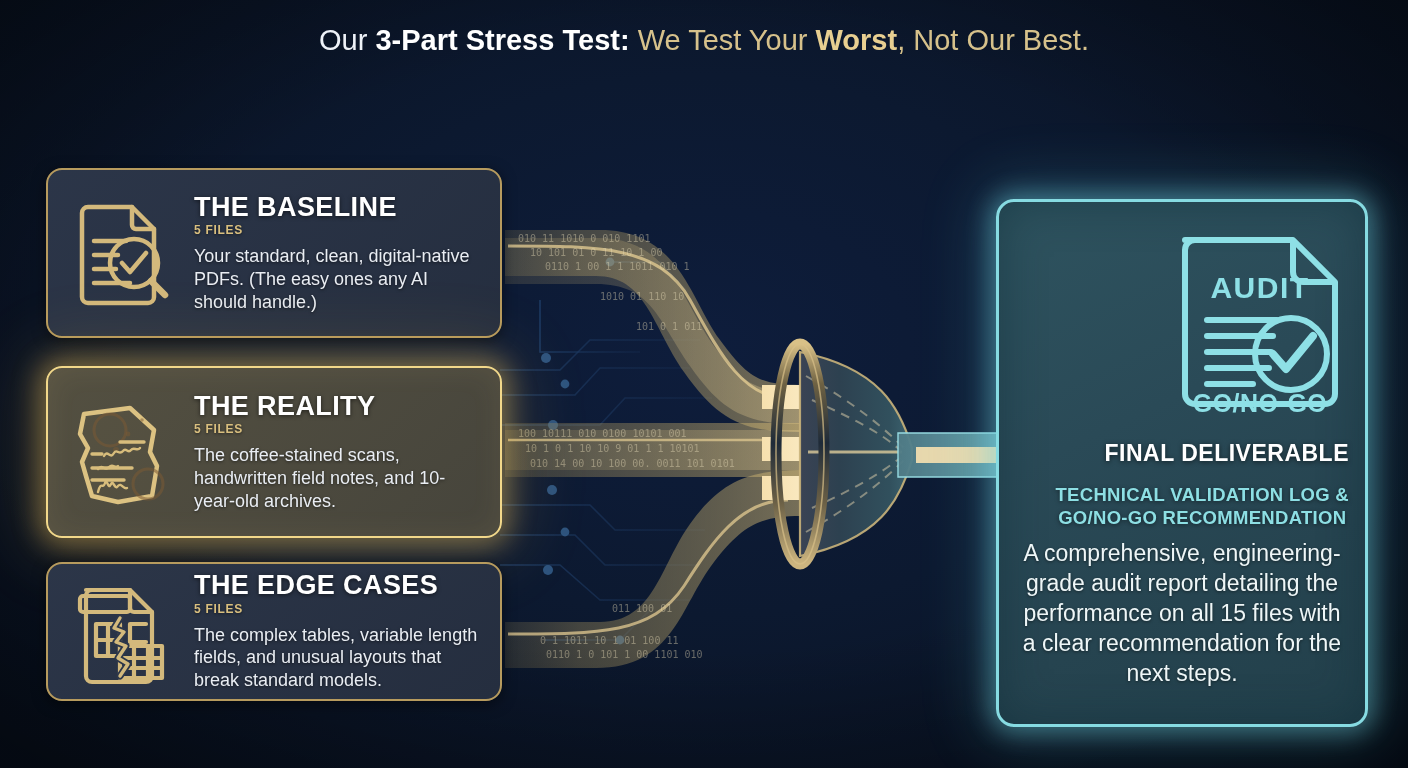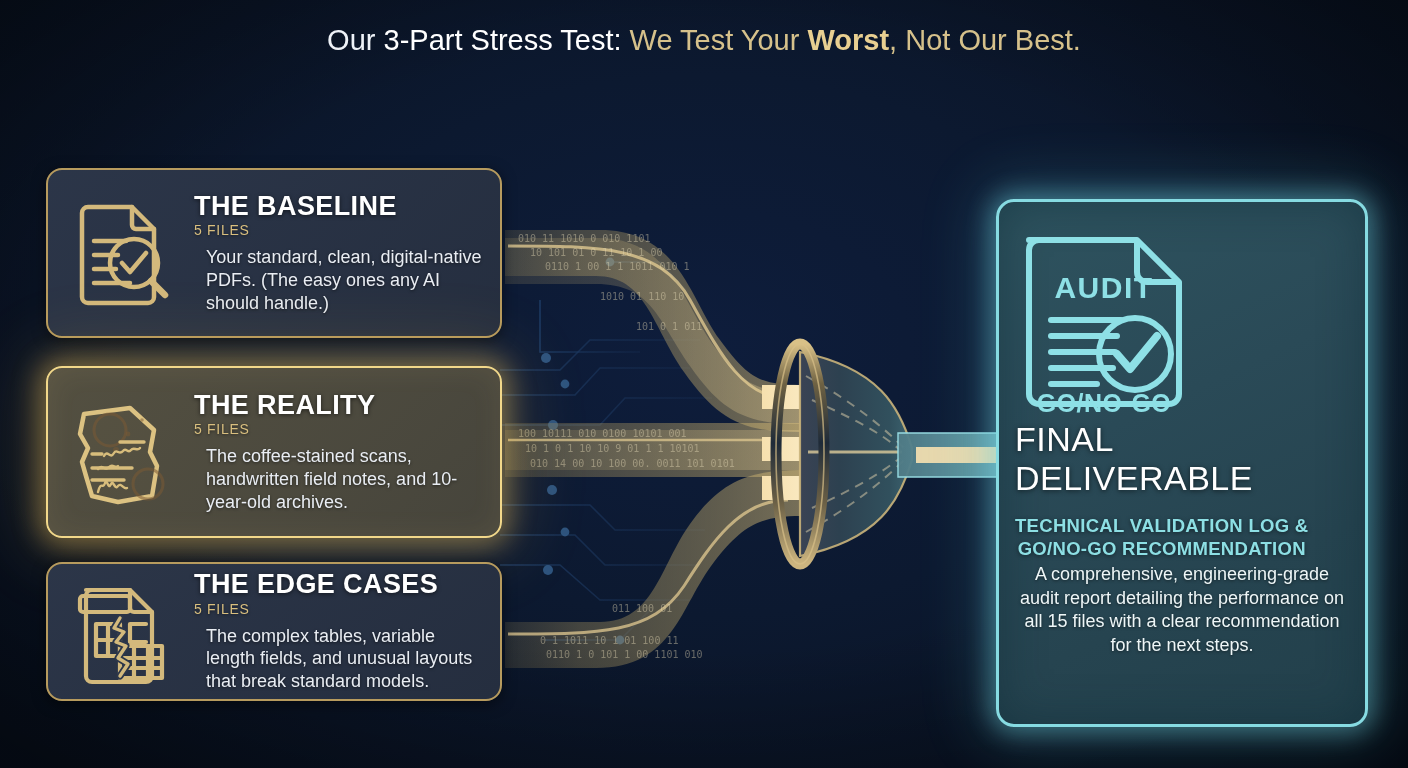--- a/index.html
+++ b/index.html
@@ -17,21 +17,21 @@
   }
   
   .header{ position:absolute; top:16px; left:0; width:1408px; text-align:center; z-index:20; }
   .title{
     font-size:47px; font-weight:bold; color:#ffffff; letter-spacing:-0.5px;
     text-shadow:0 2px 10px rgba(0,0,0,.85), 0 0 22px rgba(140,170,220,.22);
     line-height:1.12;
   }
   .subtitle{ font-size:29px; margin-top:7px; line-height:1.2; white-space:nowrap;}
   .sub-w{ color:#eef2f8; }
-  .sub-wb{ color:#ffffff; font-weight:normal; }
+  .sub-wb{ color:#ffffff; font-weight:bold; }
   .sub-g{ color:#d6c18b; }
   .sub-gb{ color:#e8cf91; font-weight:bold; }
 
   
   .card{
     position:absolute; left:46px; width:456px;
     border-radius:16px;
     display:flex; align-items:center; gap:6px;
     z-index:15;
   }
@@ -49,52 +49,51 @@
   #card-reality { top:366px; height:172px; }
   #card-edge    { top:562px; height:139px; }
 
   .card .icon-wrap{ width:140px; min-width:140px; height:140px; display:flex;align-items:center;justify-content:center;}
   .card .body{ padding-right:14px; }
   .card h3{
     font-size:27px; font-weight:bold; color:#fff; letter-spacing:.4px; line-height:1.05;
     text-shadow:0 1px 4px rgba(0,0,0,.6);
   }
   .card .files{
-    font-size:14px; font-weight:normal; color:#d9bf7f; letter-spacing:.7px;
+    font-size:12px; font-weight:bold; color:#d9bf7f; letter-spacing:.7px;
     margin-top:2px; text-shadow:0 1px 3px rgba(0,0,0,.5);
   }
   .card p{
     font-size:18px; color:#e9edf3; line-height:1.26; margin-top:8px;
     text-shadow:0 1px 3px rgba(0,0,0,.55);
-    margin-left:12px;
   }
 
   
   #panel{
     position:absolute; left:996px; top:199px; width:372px; height:528px;
     border-radius:18px;
     border:3px solid #86dbe2;
     background:linear-gradient(155deg, #2e535f 0%, #2a4a57 40%, #264450 70%, #22404b 100%);
     box-shadow:0 0 24px 6px rgba(120,220,230,.42), 0 0 62px 16px rgba(90,200,215,.20),
                inset 0 0 46px rgba(10,40,50,.45);
-    z-index:15; display:flex; flex-direction:column; align-items:flex-start;
+    z-index:15; display:flex; flex-direction:column; align-items:flex-end;
     padding:18px 16px 10px;
   }
   #panel .doc-icon{ margin-top:6px; }
   #panel h3{
-    font-size:34px; font-weight:normal; color:#ffffff; letter-spacing:.5px; margin-top:0;
+    font-size:23px; font-weight:bold; color:#ffffff; letter-spacing:.5px; margin-top:20px;
     text-shadow:0 1px 5px rgba(0,0,0,.6);
   }
   #panel .sub{
     font-size:18.5px; font-weight:bold; color:#8ddfe4; letter-spacing:.3px;
     text-align:center; line-height:1.27; margin-top:16px;
     text-shadow:0 1px 4px rgba(0,0,0,.5);
   }
   #panel .desc{
-    font-size:18px; color:#eef6f7; text-align:center; line-height:1.31; margin-top:2px;
+    font-size:23px; color:#eef6f7; text-align:center; line-height:1.31; margin-top:8px;
     text-shadow:0 1px 3px rgba(0,0,0,.5);
   }
   .svgfull{ position:absolute; inset:0; width:1408px; height:768px; z-index:5; pointer-events:none; }
 </style>
 </head>
 <body>
 
 <div id="stage">
 
   <svg class="svgfull" viewBox="0 0 1408 768">

